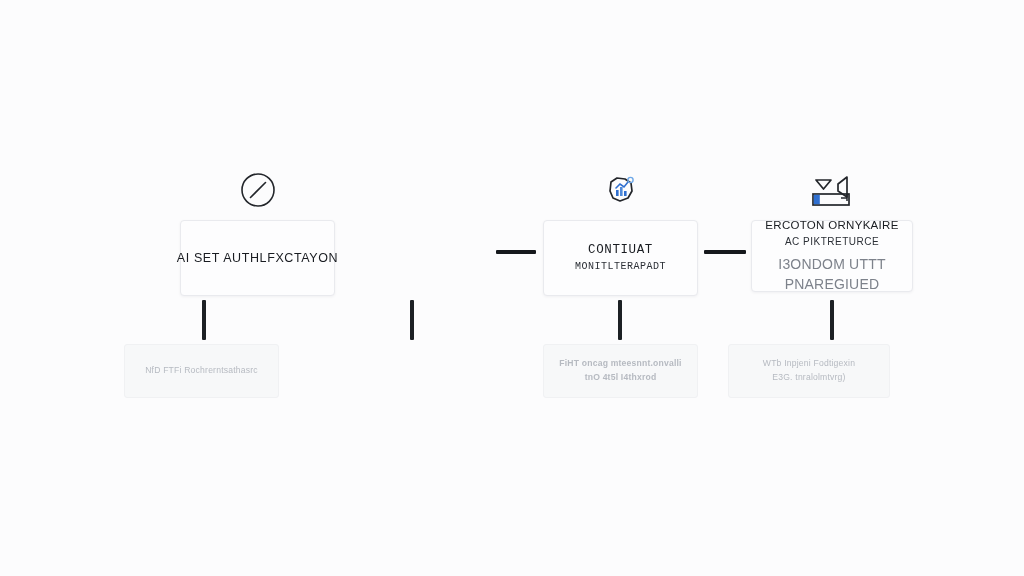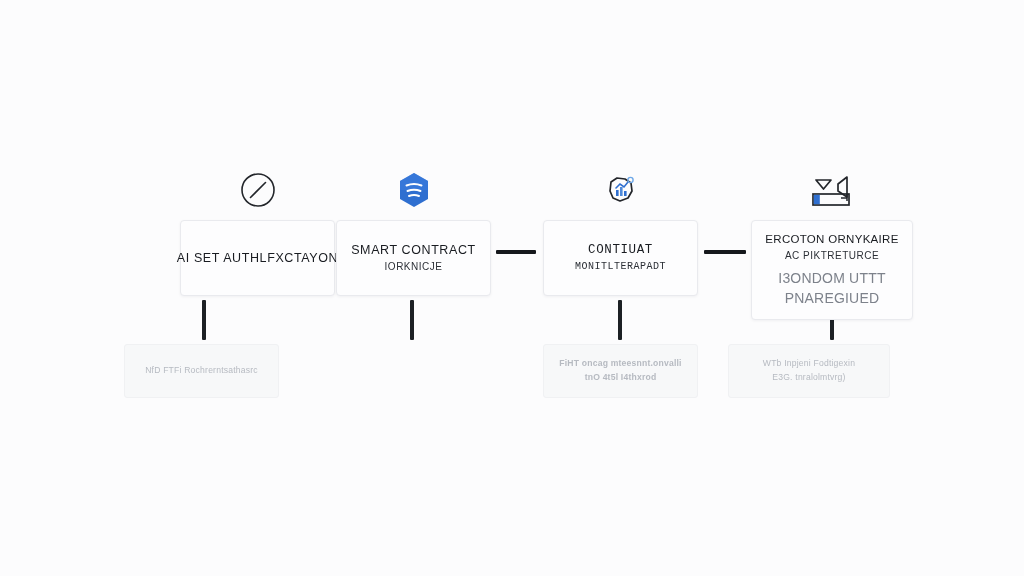--- a/index.html
+++ b/index.html
@@ -71,21 +71,21 @@
     border-radius: 4px;
     box-shadow: 0 1px 3px rgba(20,24,32,0.05);
     height: 76px;
     display: flex;
     flex-direction: column;
     align-items: center;
     justify-content: center;
     box-sizing: border-box;
     padding: 4px 6px;
   }
-  .card.tall { height: 100px; }
+  .card.tall { height: 72px; }
 
   .card-title {
     font-size: 12.5px;
     letter-spacing: 0.6px;
     color: #191c21;
     text-align: center;
     line-height: 1.35;
     white-space: nowrap;
   }
   .card-title.small {
@@ -155,35 +155,20 @@
       <svg width="38" height="38" viewBox="0 0 38 38">
         <circle cx="19" cy="19" r="16" fill="none" stroke="#23262b" stroke-width="1.6"></circle>
         <line x1="11.5" y1="26.5" x2="26.5" y2="11.5" stroke="#23262b" stroke-width="1.6" stroke-linecap="round"></line>
       </svg>
     </div>
     <div class="card">
       <div class="card-title">AI SET AUTHLFXCTAYON</div>
     </div>
   </div>
 
-  <div class="stage s2">
-    <div class="stage-icon">
-      <svg width="40" height="40" viewBox="0 0 40 40">
-        <polygon points="20,3 34,11 34,29 20,37 6,29 6,11" fill="#2f6fd0"></polygon>
-        <polygon points="20,3 34,11 34,20 6,20 6,11" fill="#3c7ee0" opacity="0.55"></polygon>
-        <path d="M12.5 15.5 Q20 12.5 27.5 15.5" stroke="#ffffff" stroke-width="2" fill="none" stroke-linecap="round"></path>
-        <path d="M13.5 21 Q20 18.4 26.5 21" stroke="#ffffff" stroke-width="2" fill="none" stroke-linecap="round"></path>
-        <path d="M15 26 Q20 24 25 26" stroke="#ffffff" stroke-width="2" fill="none" stroke-linecap="round"></path>
-      </svg>
-    </div>
-    <div class="card">
-      <div class="card-title">SMART CONTRACT</div>
-      <div class="card-sub">IORKNICJE</div>
-    </div>
-  </div>
 
   <div class="stage s3">
     <div class="stage-icon">
       <svg width="40" height="40" viewBox="0 0 40 40">
         <path d="M10 12 L16 8 L24 9 L30 13 L31 21 L27 28 L19 31 L12 28 L9 21 Z" fill="none" stroke="#23262b" stroke-width="1.7" stroke-linejoin="round"></path>
         <rect x="15" y="20" width="2.6" height="6" fill="#2f6fd0"></rect>
         <rect x="19" y="17" width="2.6" height="9" fill="#4f8ada"></rect>
         <rect x="23" y="21" width="2.6" height="5" fill="#2f6fd0"></rect>
         <path d="M15 18 L19 14 L23 17 L27 12" stroke="#2f6fd0" stroke-width="1.6" fill="none" stroke-linecap="round"></path>
         <circle cx="29.5" cy="10" r="2.6" fill="none" stroke="#6ea8e8" stroke-width="1.4"></circle>

